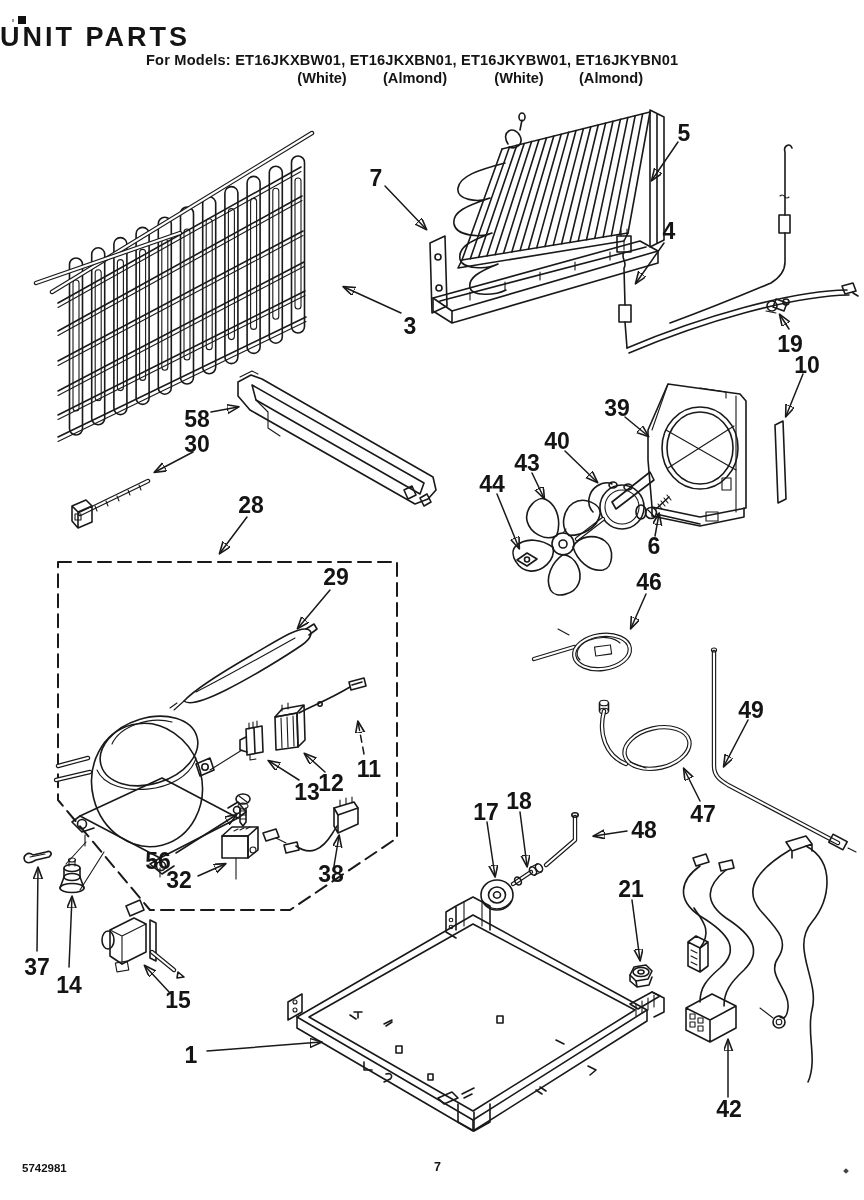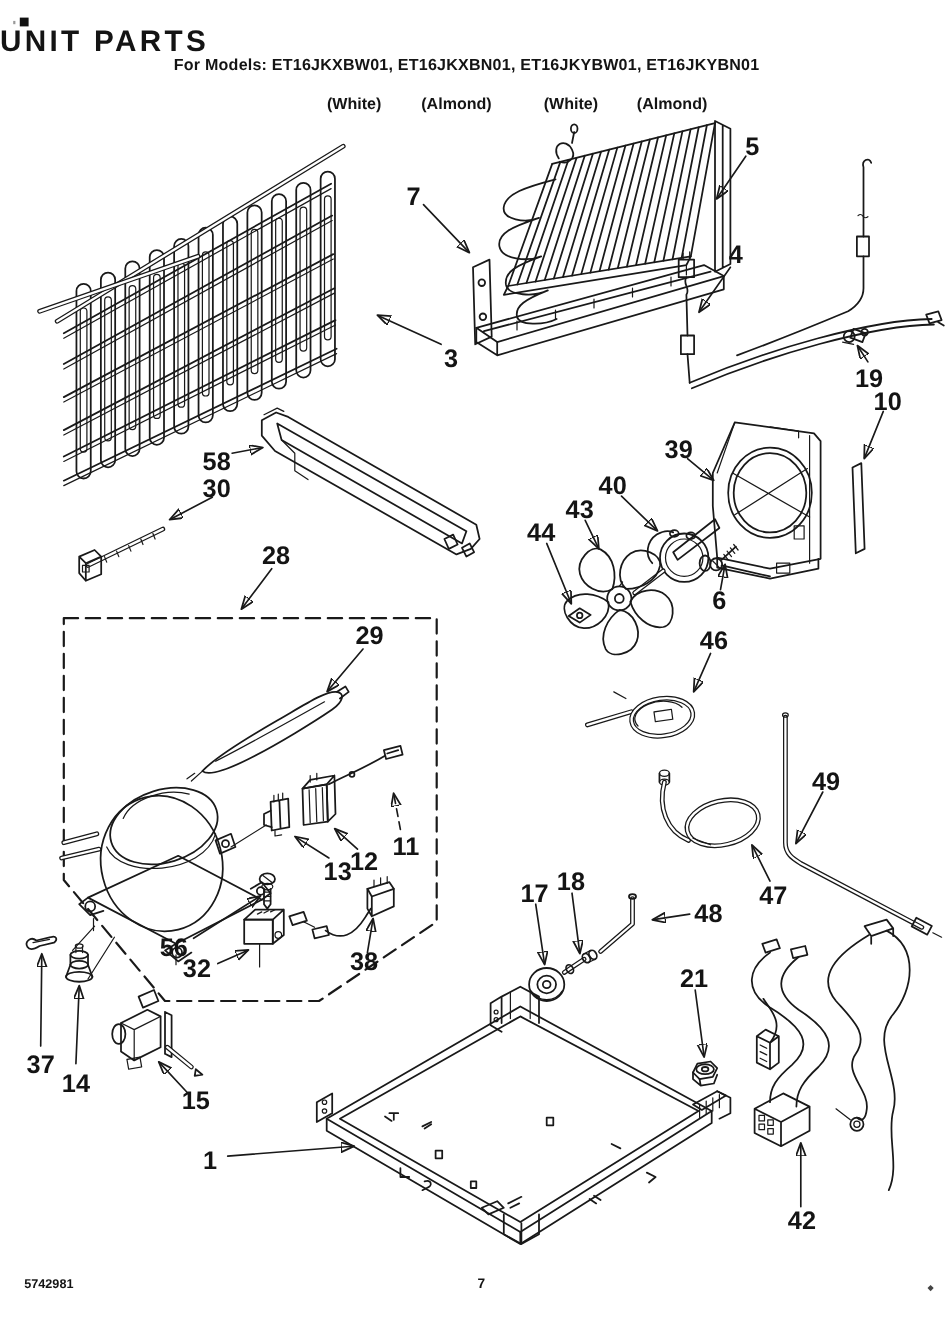--- a/index.html
+++ b/index.html
@@ -1,22 +1,22 @@
 <!DOCTYPE html>
 <html><head>
 <meta charset="utf-8">
 <style>
   html,body{margin:0;padding:0;background:#e8e8e8;}
   #page{position:relative;width:864px;height:1200px;background:#ffffff;overflow:hidden;
         font-family:"Liberation Sans",sans-serif;color:#141414;}
   .hdr-title{position:absolute;left:0;right:0;top:22px;text-align:left;
              font:700 27px "Liberation Sans",sans-serif;letter-spacing:3px;}
   .hdr-models{position:absolute;left:146px;top:52px;white-space:nowrap;
-              font:700 14.6px "Liberation Sans",sans-serif;letter-spacing:.2px;margin-left:12px;}
-  .finish{position:absolute;top:87px;transform:translateX(-50%);
+              font:700 14.6px "Liberation Sans",sans-serif;letter-spacing:.2px;}
+  .finish{position:absolute;top:70px;transform:translateX(-50%);
           font:700 14.6px "Liberation Sans",sans-serif;}
   .ftr-doc{position:absolute;left:22px;top:1162px;font:700 11.5px "Liberation Sans",sans-serif;}
   .ftr-page{position:absolute;left:434px;top:1160px;font:700 12.5px "Liberation Sans",sans-serif;}
   .regmark{position:absolute;left:18px;top:16px;width:8px;height:8px;background:#111;}
   .regdot{position:absolute;left:12px;top:19px;width:2px;height:3px;background:#999;}
   .artifact{position:absolute;left:844px;top:1169px;width:4px;height:4px;background:#444;transform:rotate(45deg);}
   svg{position:absolute;left:0;top:0;}
   svg path,svg line,svg rect,svg ellipse,svg circle,svg polyline{
       fill:none;stroke:#191919;stroke-width:1.6;stroke-linecap:round;stroke-linejoin:round;}
   svg .thin{stroke-width:1.1;}

